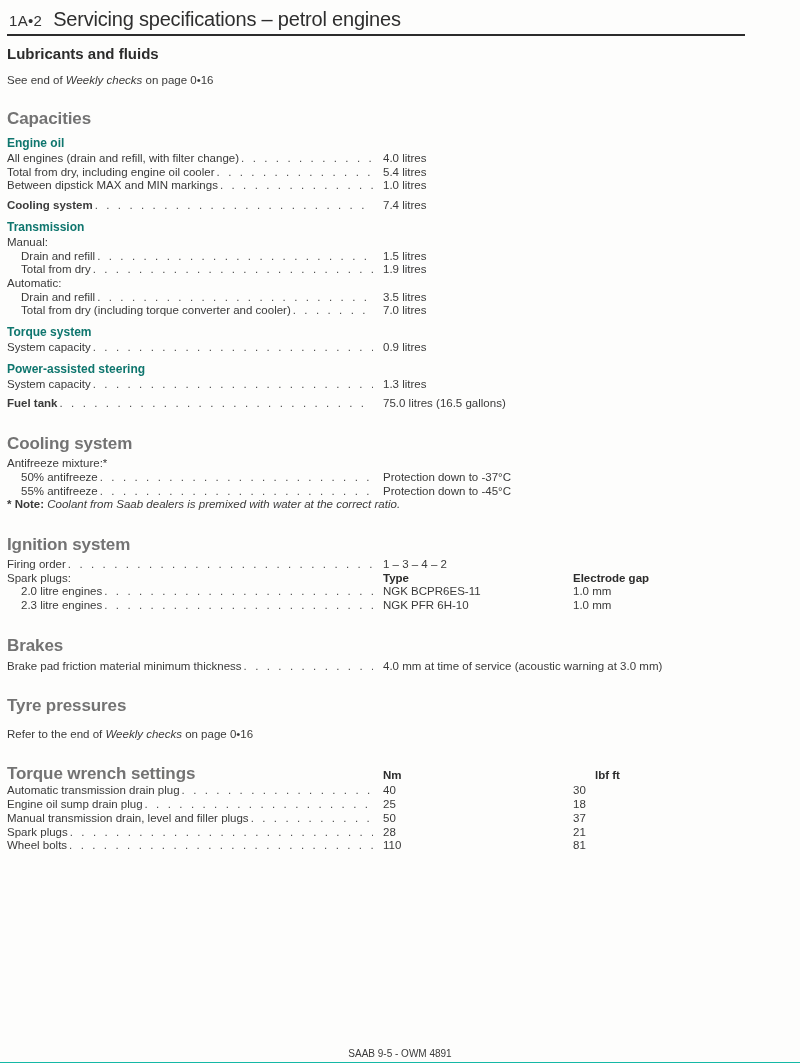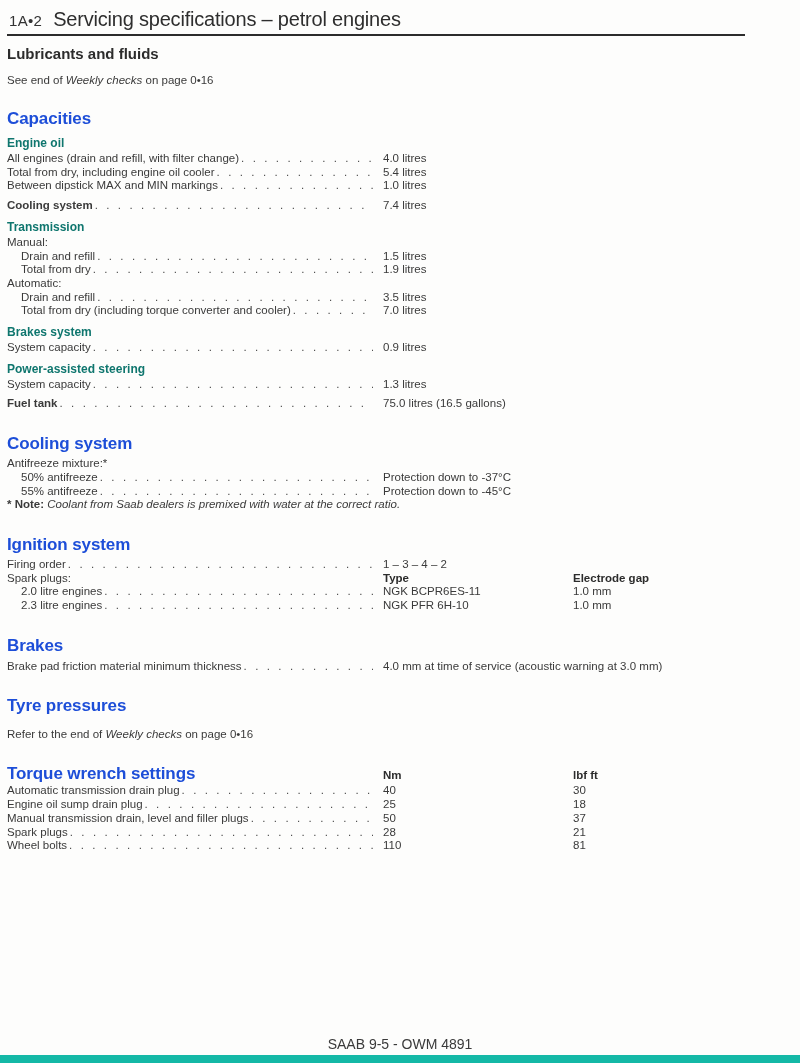--- a/index.html
+++ b/index.html
@@ -15,21 +15,21 @@
   .page { padding: 8px 55px 0 7px; }
 
   
   .hdr { display: flex; align-items: baseline; gap: 11px; padding-left: 2px; }
   .pagenum { font-size: 15px; color: #333; letter-spacing: .3px; }
   .title { font-size: 20px; font-weight: 400; color: #2e2e2e; letter-spacing: -0.2px; }
   .rule { border: none; border-top: 2px solid #2c2c2c; margin: 3px 0 0 0; }
 
   
   .h-med  { font-size: 15px; font-weight: 700; color: #2c2c2c; margin-top: 9px; }
-  .h-sec  { font-size: 17px; font-weight: 700; color: #1d4ed8; letter-spacing: -0.1px; }
+  .h-sec  { font-size: 17px; font-weight: 700; color: #737373; letter-spacing: -0.1px; }
   .h-sub  { font-size: 12px; font-weight: 700; color: #0f766e; margin: 7px 0 2px 0; }
   .note   { font-size: 11.5px; margin-top: 12px; }
   .it     { font-style: italic; }
   .b      { font-weight: 700; }
 
   
   .row { display: flex; align-items: baseline; font-size: 11.5px; line-height: 13.7px; }
   .lc  { width: 376px; flex: none; display: flex; align-items: baseline; overflow: hidden; }
   .ind .lc { padding-left: 14px; }
   .lbl { white-space: nowrap; }
@@ -41,29 +41,29 @@
   .val  { width: 190px; flex: none; }
   .valw { flex: 1 1 auto; }
   .plain { font-size: 11.5px; line-height: 13.7px; }
 
   .sect { margin-top: 23px; }
   .gap-s { margin-top: 6px; }
 
   
   .colhead { font-weight: 700; color: #2c2c2c; font-size: 11.5px; }
   .torque-head { display: flex; align-items: baseline; margin-top: 24px; }
-  .torque-head .hcell { width: 190px; flex: none; }
+  .torque-head .hcell { width: 212px; flex: none; }
   .torque-head .htitle { width: 376px; flex: none; }
 
   
   .footer {
     position: absolute; left: 0; right: 0; bottom: 0;
-    border-bottom: 8px solid #14b8a6;
+    border-bottom: 1px solid #14b8a6;
     text-align: center;
-    font-size: 14px; color: #3a3a3a;
+    font-size: 10px; color: #3a3a3a;
     padding-bottom: 3px;
   }
 </style>
 </head>
 <body>
 
 <div class="page">
 
   <div class="hdr">
     <span class="pagenum">1A•2</span>
@@ -135,21 +135,21 @@
         <span class="valw">3.5 litres</span>
       </div>
     <div class="row ind">
         <div class="lc">
           <span class="lbl">Total from dry (including torque converter and cooler)</span>
           <span class="dots"></span>
         </div>
         <span class="valw">7.0 litres</span>
       </div>
 
-    <div class="h-sub">Brakes system</div>
+    <div class="h-sub">Torque system</div>
     <div class="row">
         <div class="lc">
           <span class="lbl">System capacity</span>
           <span class="dots"></span>
         </div>
         <span class="valw">0.9 litres</span>
       </div>
 
     <div class="h-sub">Power-assisted steering</div>
     <div class="row">

